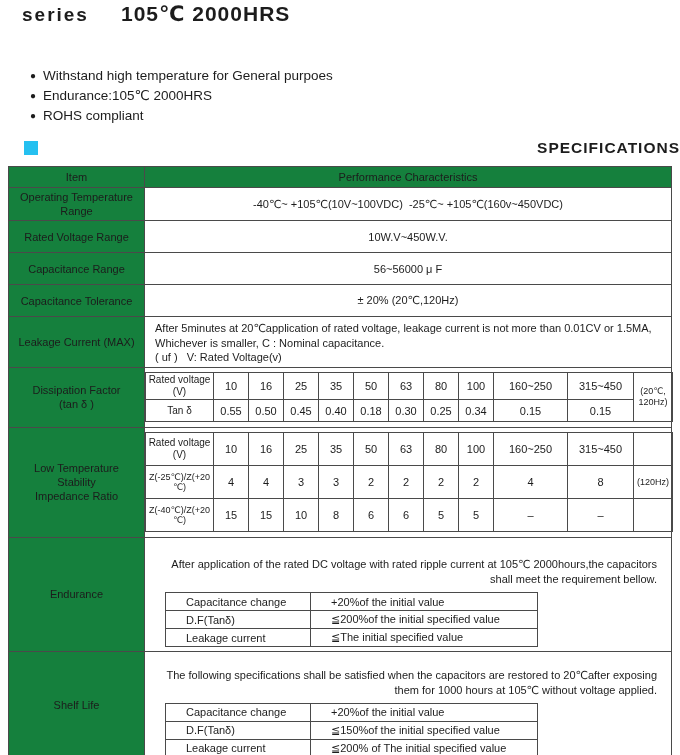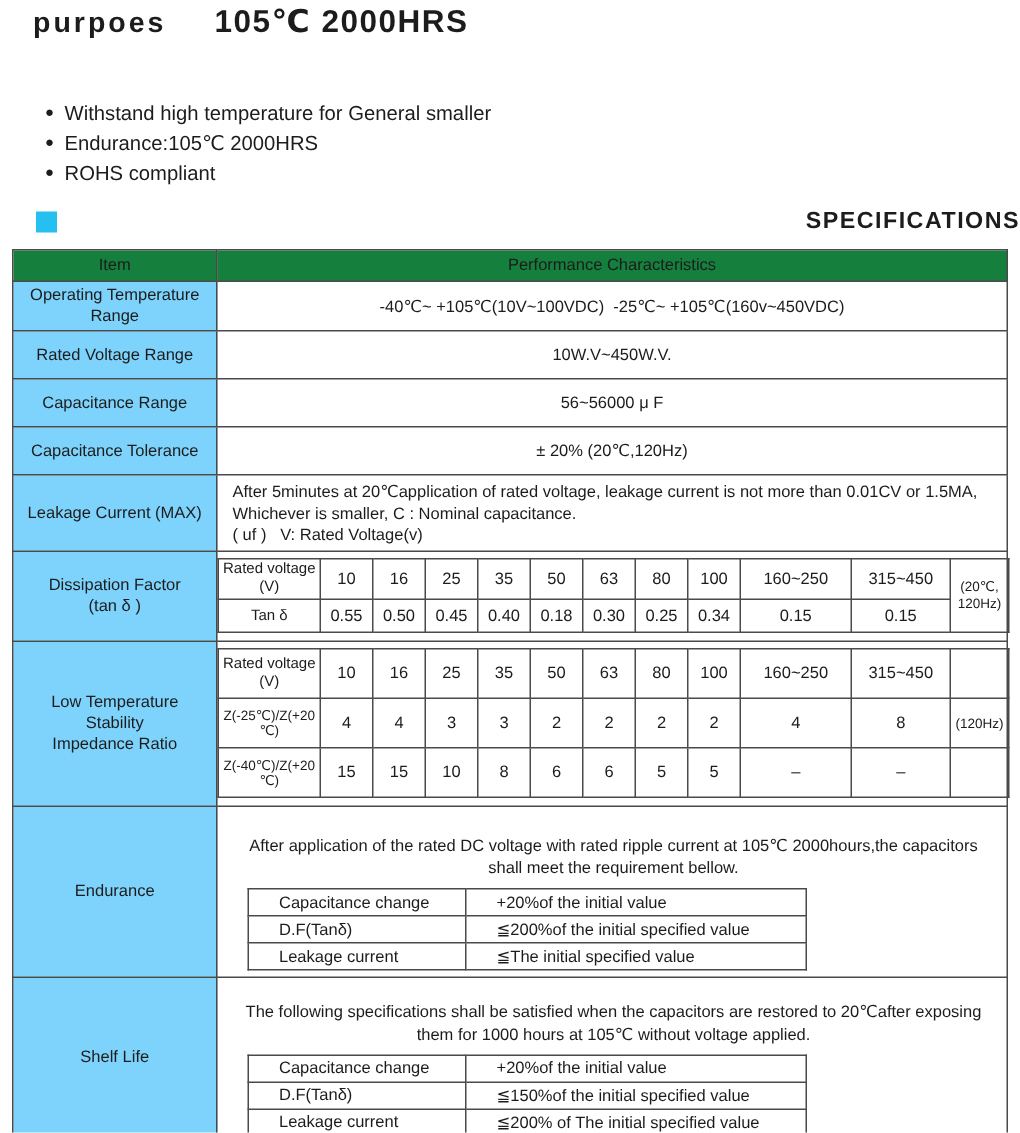--- a/index.html
+++ b/index.html
@@ -30,21 +30,21 @@
   table.main{
     border-collapse:collapse;table-layout:fixed;
     width:664px;margin-left:8px;
   }
   table.main > tbody > tr > td{
     border:1px solid #4a4a4a;
     font-size:11px;
     vertical-align:middle;
   }
   .ic{ 
-    background:#7dd3fc;
+    background:#15803d;
     text-align:center;
     font-size:10.5px;
     white-space:pre-line;
     line-height:14px;
   }
   .hd{background:#15803d;text-align:center;font-size:11px;}
   .vc{text-align:center;} 
   .txt{
     text-align:left;padding:4px 8px 2px 10px;
     white-space:pre-line;line-height:14.5px;vertical-align:top;font-size:11px;
@@ -66,46 +66,46 @@
     white-space:pre-line;line-height:12px;
   }
   table.grid td.lbl{font-size:10px;}
   table.grid td.zlbl{font-size:9px;line-height:10px;}
   table.grid td.note{font-size:9px;line-height:11px;}
   .gr-26{height:26px;} .gr-22{height:22px;margin-top:40px;} .gr-33{height:33px;}
 
   
   .desc{
     font-size:11px;line-height:15px;
-    margin:16px 14px 5px 16px;text-align:center;
+    margin:16px 14px 5px 16px;text-align:right;
   }
   table.mini{
     border-collapse:collapse;table-layout:fixed;
     width:372px;margin:3px 0 0 20px;
   }
   table.mini td{
     border:1px solid #4a4a4a;
     font-size:11px;height:15px;
     text-align:left;padding:1px 4px 1px 20px;
   }
 </style>
 </head>
 <body>
 
 <div class="page">
 
   <div class="topbar">
-    <span class="series">purpoes</span>
+    <span class="series">series</span>
     <span class="rating">105℃ 2000HRS</span>
   </div>
 
   <ul class="bullets">
     <li>
       <span class="bullet-dot">●</span>
-      <span>Withstand high temperature for General smaller</span>
+      <span>Withstand high temperature for General purpoes</span>
     </li>
     <li>
       <span class="bullet-dot">●</span>
       <span>Endurance:105℃ 2000HRS</span>
     </li>
     <li>
       <span class="bullet-dot">●</span>
       <span>ROHS compliant</span>
     </li>
   </ul>

